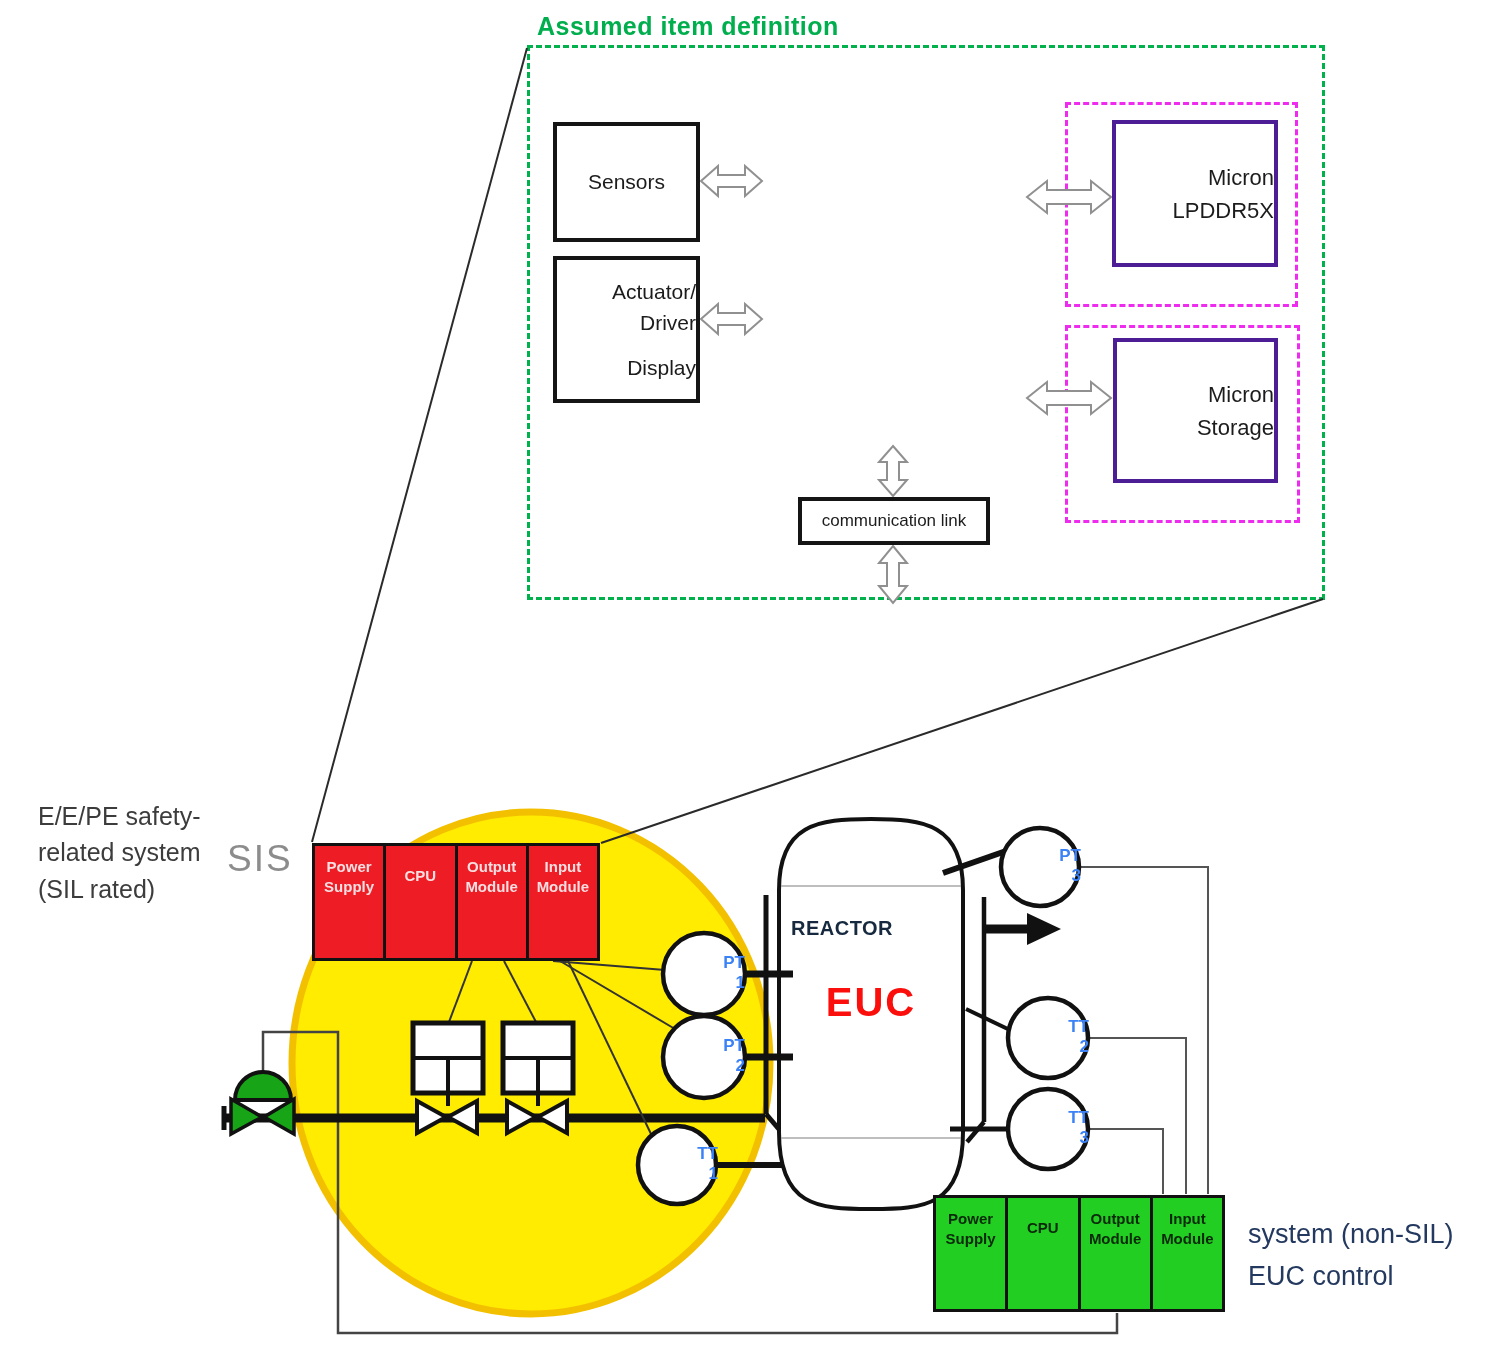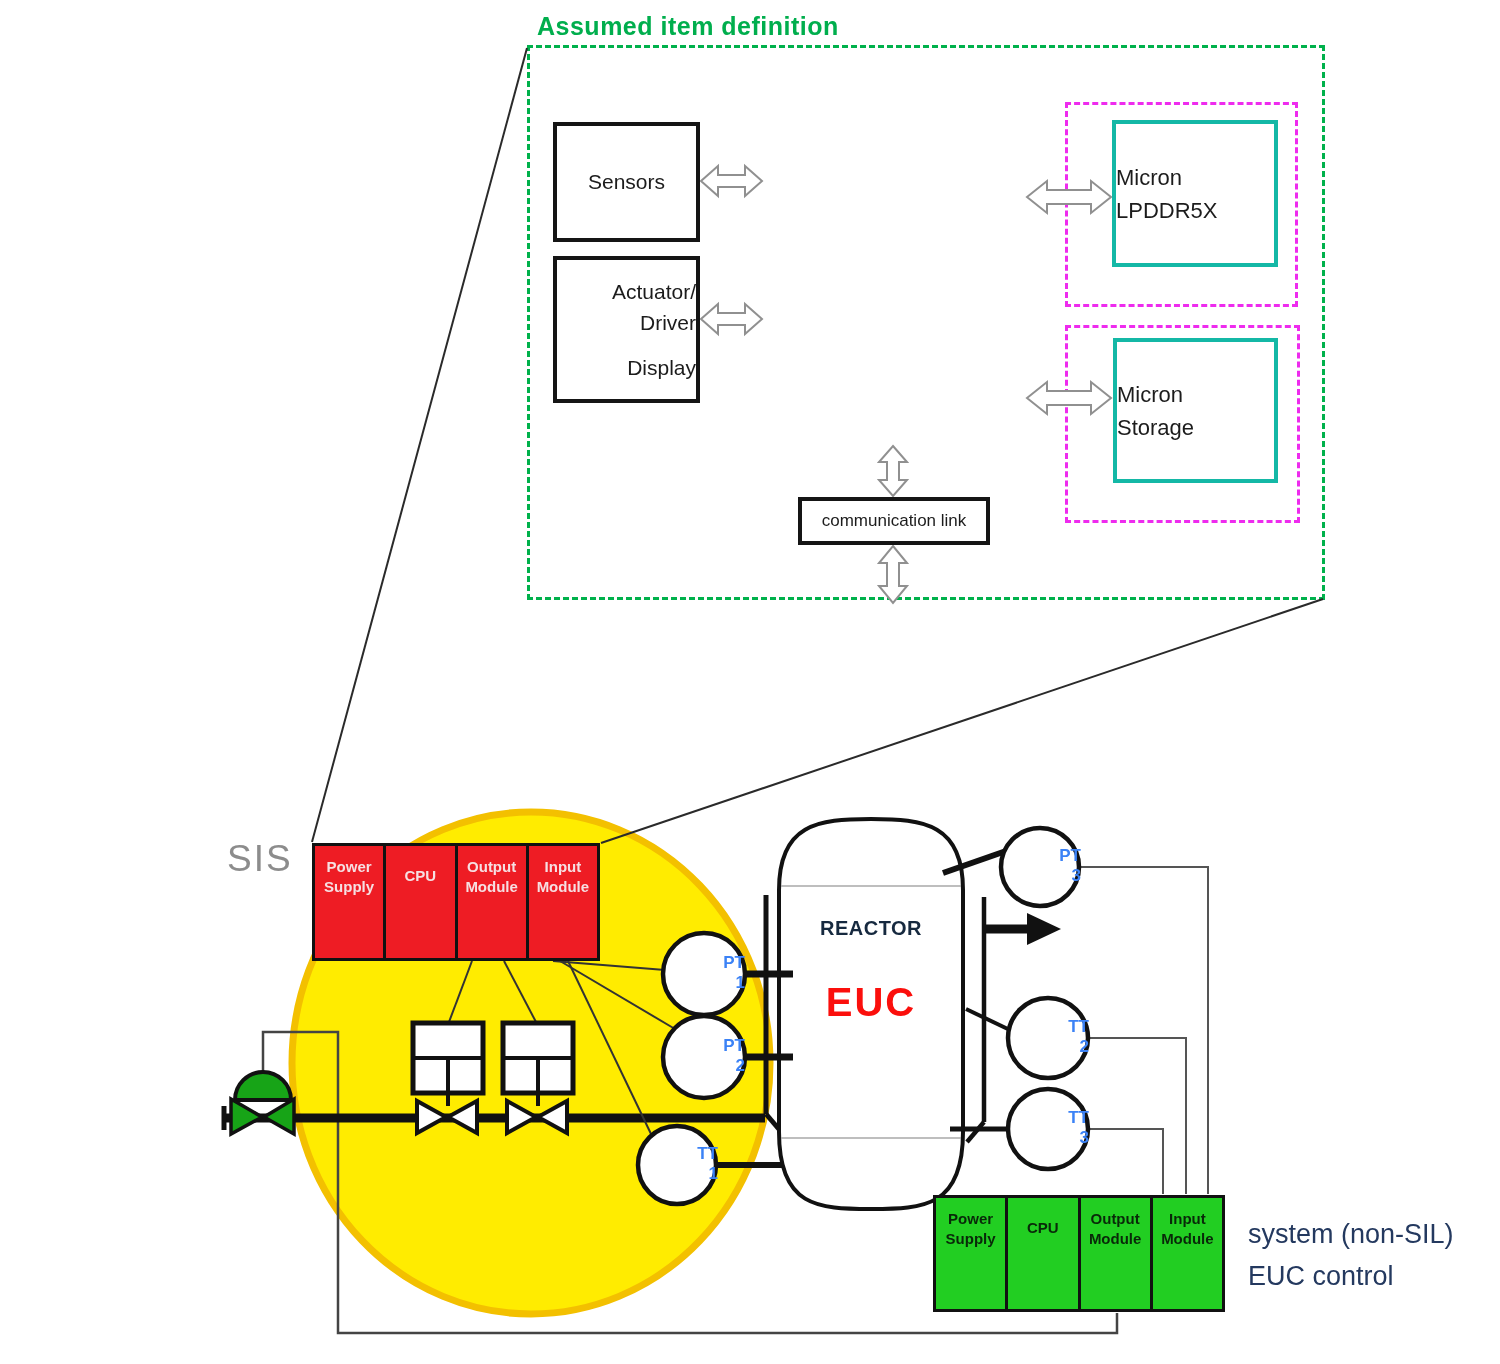--- a/index.html
+++ b/index.html
@@ -4,22 +4,22 @@
 <style>
   html,body{margin:0;padding:0;background:#fff;}
   #canvas{position:relative;width:1500px;height:1364px;background:#fff;overflow:hidden;
           font-family:"Liberation Sans","DejaVu Sans",sans-serif;}
   .abs{position:absolute;}
   .z1{z-index:1;} .z2{z-index:2;} .z3{z-index:3;}
   .box{border:4px solid #151515;background:#fff;display:flex;flex-direction:column;
        align-items:center;justify-content:center;text-align:center;color:#1c1c1c;}
   .dashed-green{border:3px dashed #00b14c;}
   .dashed-magenta{border:3px dashed #ee2bee;}
-  .blue-box{border:4px solid #14b8a6;background:#fff;display:flex;flex-direction:column;
-       align-items:flex-start;justify-content:center;text-align:center;color:#1c1c1c;}
+  .blue-box{border:4px solid #4c1d95;background:#fff;display:flex;flex-direction:column;
+       align-items:flex-end;justify-content:center;text-align:center;color:#1c1c1c;}
   .title-green{color:#00ae4d;font-weight:bold;font-size:25px;letter-spacing:.5px;}
   .module-row{display:flex;}
   .module-cell{flex:1;border-left:3px solid #111;display:flex;justify-content:center;
        padding-top:11px;text-align:center;font-weight:bold;font-size:15px;line-height:1.3;}
   .module-cell:first-child{border-left:none;}
   .red-row{border:3px solid #111;background:#ee1c24;}
   .red-row .module-cell{color:#f6dfe2;}
   .green-row{border:3px solid #111;background:#22ce22;}
   .green-row .module-cell{color:#092909;}
   .circle-label{width:82px;text-align:right;font-weight:bold;font-size:17px;
@@ -132,31 +132,36 @@
 
   <div class="abs z3 blue-box" style="left:1113px;top:338px;width:157px;height:137px;font-size:22px;line-height:1.5;">
     <span>Micron</span>
     <span>Storage</span>
   </div>
 
   <div class="abs z3 box" style="left:798px;top:497px;width:184px;height:40px;font-size:17px;">
     <span>communication link</span>
   </div>
 
+  <div class="abs z3 side-note" style="left:38px;top:798px;">
+    <span>E/E/PE safety-</span>
+    <span>related system</span>
+    <span>(SIL rated)</span>
+  </div>
 
   <div class="abs z3" style="left:227px;top:838px;font-size:37px;color:#8c8c8c;font-weight:500;letter-spacing:2px;">SIS</div>
 
   <div class="abs z3 module-row red-row" style="left:312px;top:843px;width:282px;height:112px;">
     <div class="module-cell">Power Supply</div>
     <div class="module-cell" style="padding-top:20px;">CPU</div>
     <div class="module-cell">Output Module</div>
     <div class="module-cell">Input Module</div>
   </div>
 
-  <div class="abs z3" style="left:791px;top:917px;width:160px;text-align:center;font-size:20px;font-weight:bold;color:#16293f;letter-spacing:.5px;">REACTOR</div>
+  <div class="abs z3" style="left:791px;top:917px;width:160px;font-size:20px;font-weight:bold;color:#16293f;letter-spacing:.5px;">REACTOR</div>
   <div class="abs z3" style="left:791px;top:980px;width:160px;text-align:center;font-size:40px;font-weight:bold;color:#fb0f0c;letter-spacing:2px;">EUC</div>
 
   <div class="abs z3 circle-label" style="left:663px;top:953px;">
     <span>PT</span>
       <span>1</span>
     </div>
   <div class="abs z3 circle-label" style="left:663px;top:1036px;">
     <span>PT</span>
       <span>2</span>
     </div>

